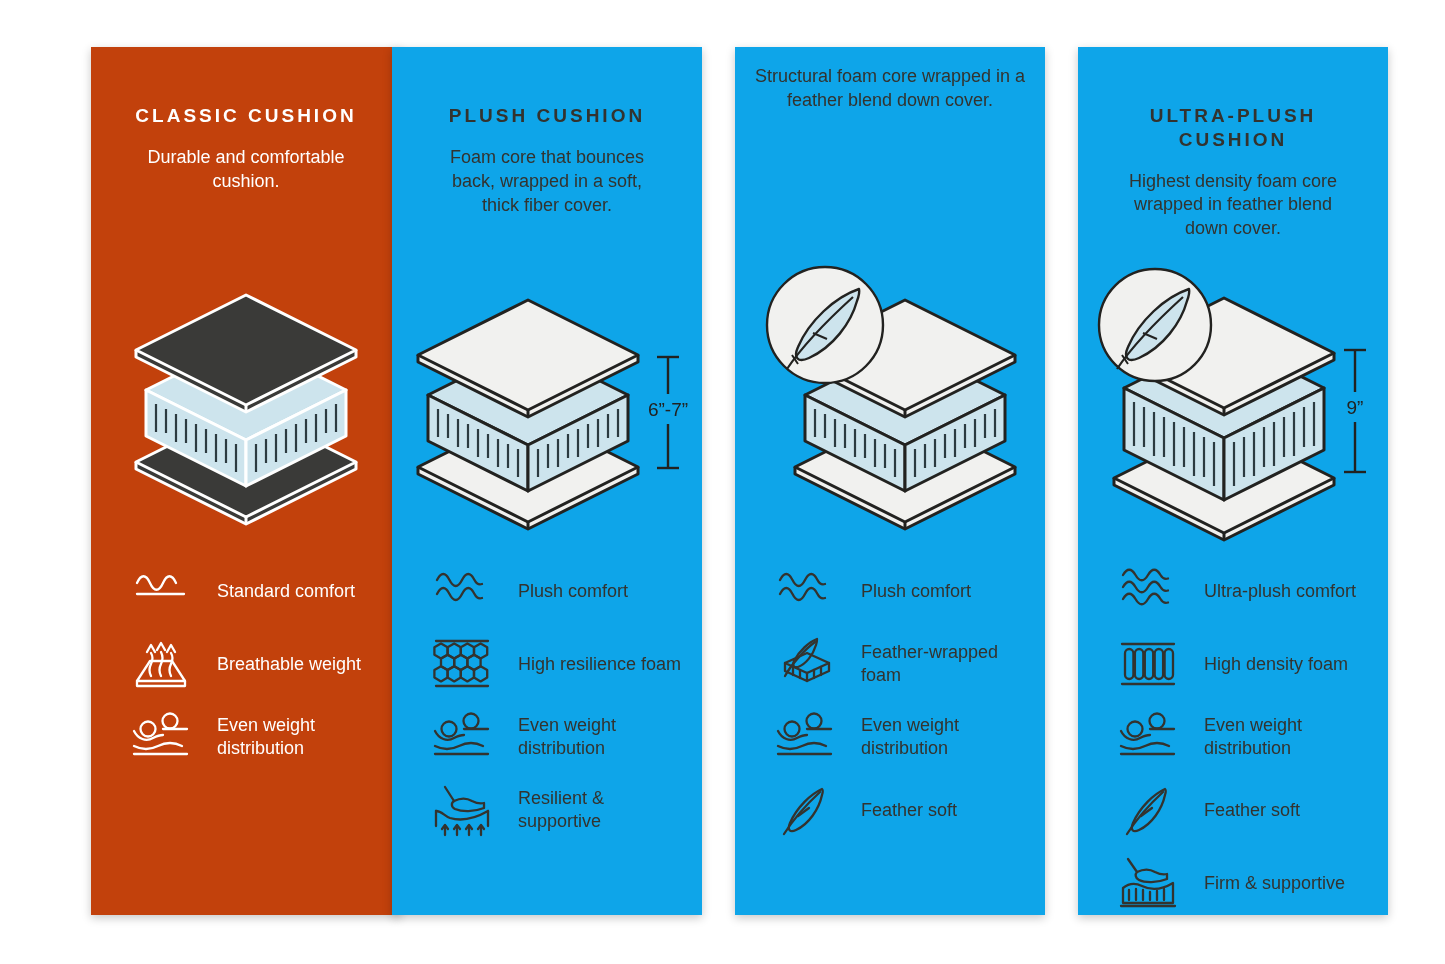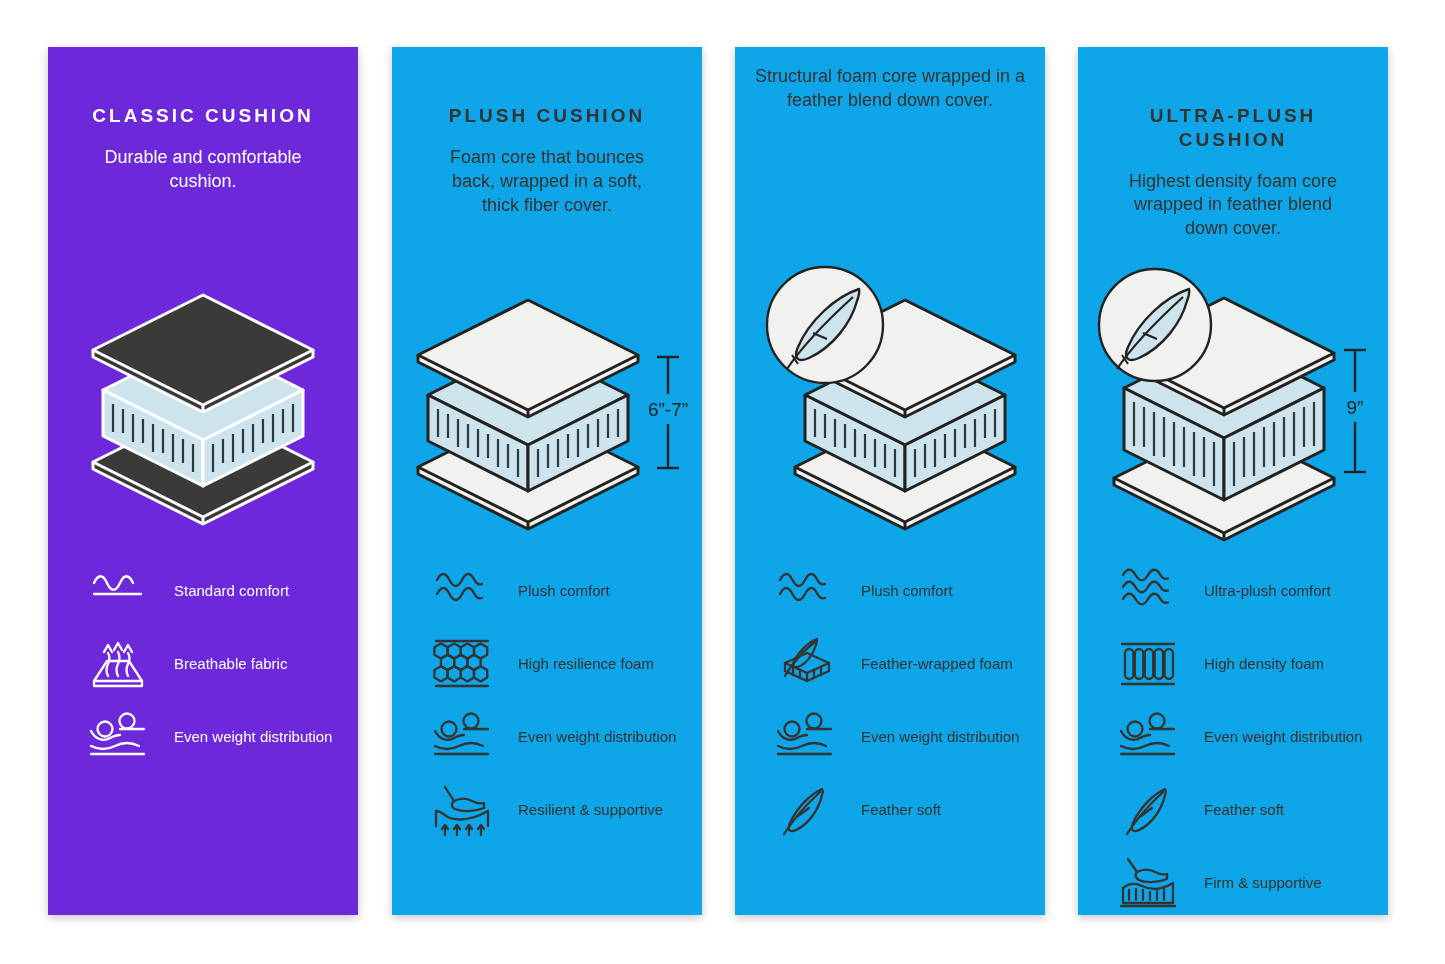--- a/index.html
+++ b/index.html
@@ -1,31 +1,31 @@
 <!DOCTYPE html>
 <html><head>
 <meta charset="utf-8">
 <style>
   html,body{margin:0;padding:0;}
   body{
     width:1445px;height:964px;background:#ffffff;position:relative;overflow:hidden;
     font-family:"Liberation Sans", sans-serif;
   }
   .col{position:absolute;top:47px;width:310px;height:868px;box-shadow:0 3px 9px rgba(0,0,0,.22);}
-  .col.dark{background:#6d28d9;color:#ffffff;}
+  .col.dark{background:#c2410c;color:#ffffff;margin-left:43px;}
   .col.light{background:#0ea5e9;color:#33332f;}
   .title{margin:57px auto 0;max-width:272px;text-align:center;font-size:19px;font-weight:bold;
          letter-spacing:3px;line-height:1.25;}
   .desc{margin:18px auto 0;text-align:center;font-size:18px;line-height:1.33;}
   .diagram{position:absolute;left:50%;transform:translateX(-50%);width:330px;height:330px;}
   .features{position:absolute;top:516px;left:38px;right:14px;display:flex;flex-direction:column;gap:17px;}
   .feature{display:flex;align-items:center;gap:24px;min-height:44px;}
   .ficon{flex:0 0 64px;height:56px;}
   .ficon svg{display:block;}
-  .flabel{font-size:15px;line-height:1.27;}
+  .flabel{font-size:18px;line-height:1.27;}
 </style>
 </head>
 <body>
 
 <section class="col dark" id="col0" style="left:48px">
   <h2 class="title">CLASSIC CUSHION</h2>
   <p class="desc" style="max-width: 215px;">Durable and comfortable cushion.</p>
   <div class="diagram" style="top: 238px;"><svg viewBox="0 0 330 330" width="330" height="330" fill="none">
         <path d="M55 177 L55 184 L165 239 L275 184 L275 177" fill="#3a3a38" stroke="#ffffff" stroke-width="3" stroke-linejoin="round"></path>
         <path d="M165 122 L275 177 L165 232 L55 177 Z" fill="#3a3a38" stroke="#ffffff" stroke-width="3" stroke-linejoin="round"></path>
@@ -54,21 +54,21 @@
             <path d="M8 45 L21 25 H43 L56 45 Z"></path>
             <path d="M8 45 V50 H56 V45"></path>
             <path d="M22 40 q-3 -6 0 -12 q3 -6 0 -11"></path>
             <path d="M18 16 L22 9 L26 16"></path>
             <path d="M32 40 q-3 -6 0 -12 q3 -6 0 -12"></path>
             <path d="M28 14 L32 7 L36 14"></path>
             <path d="M42 40 q-3 -6 0 -12 q3 -6 0 -11"></path>
             <path d="M38 16 L42 9 L46 16"></path>
           </svg>
         </span>
-        <span class="flabel">Breathable fabric</span>
+        <span class="flabel">Breathable weight</span>
       </div>
       <div class="feature">
         <span class="ficon">
           <svg viewBox="0 0 64 56" width="64" height="56" fill="none" stroke="currentColor" stroke-width="2.3" stroke-linecap="round" stroke-linejoin="round">
             <circle cx="19" cy="20" r="7.5"></circle>
             <circle cx="41" cy="12" r="7.5"></circle>
             <path d="M5 22 C9 30 17 33 24 29 C28 27 31 26 34 26"></path>
             <path d="M34 20 H58"></path>
             <path d="M5 37 C13 41 21 41 29 37 C37 33 45 33 53 37"></path>
             <path d="M5 45 H58"></path>

